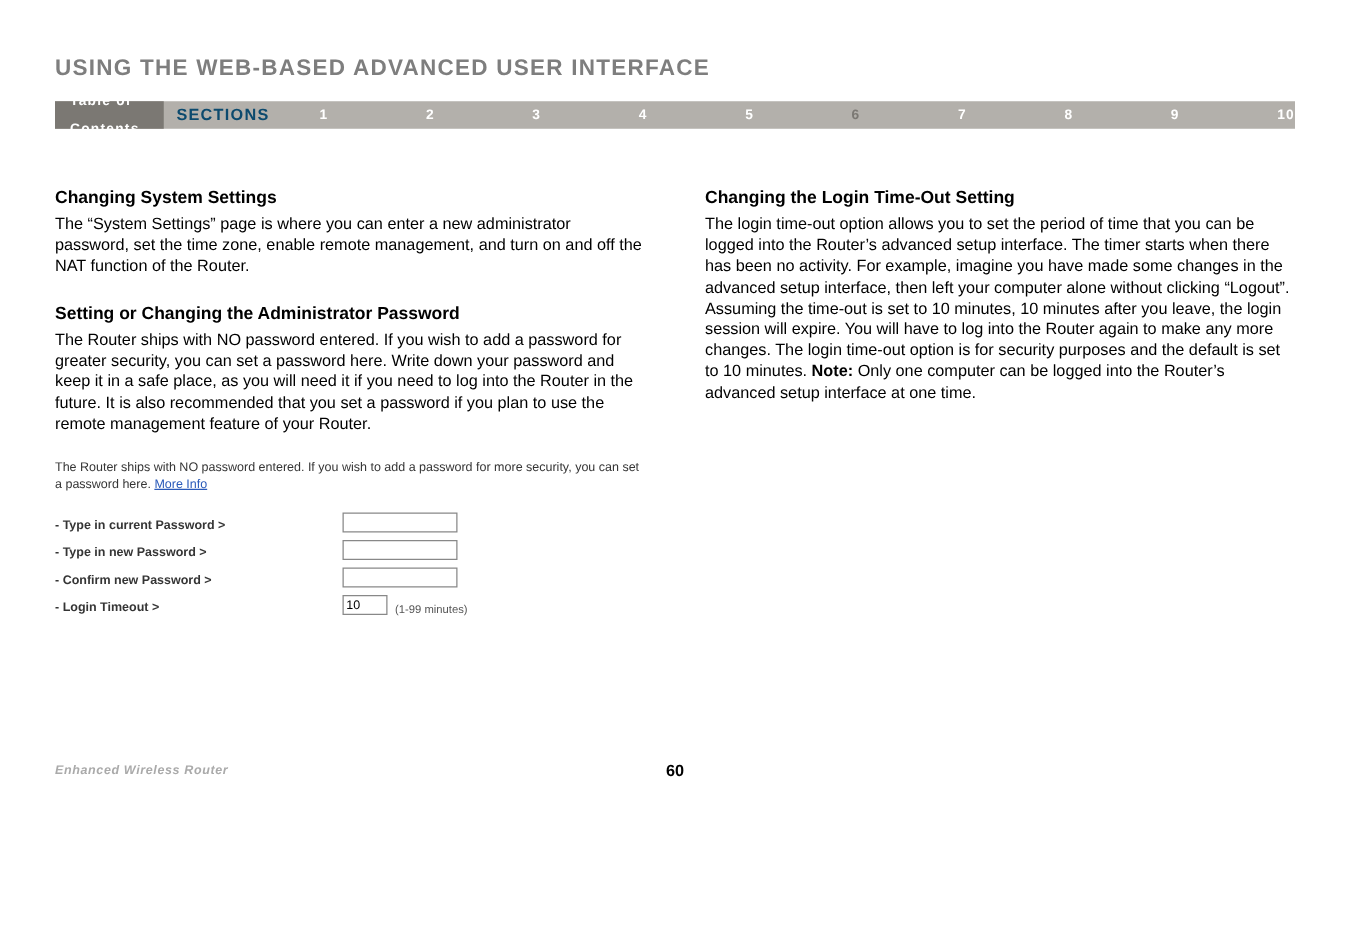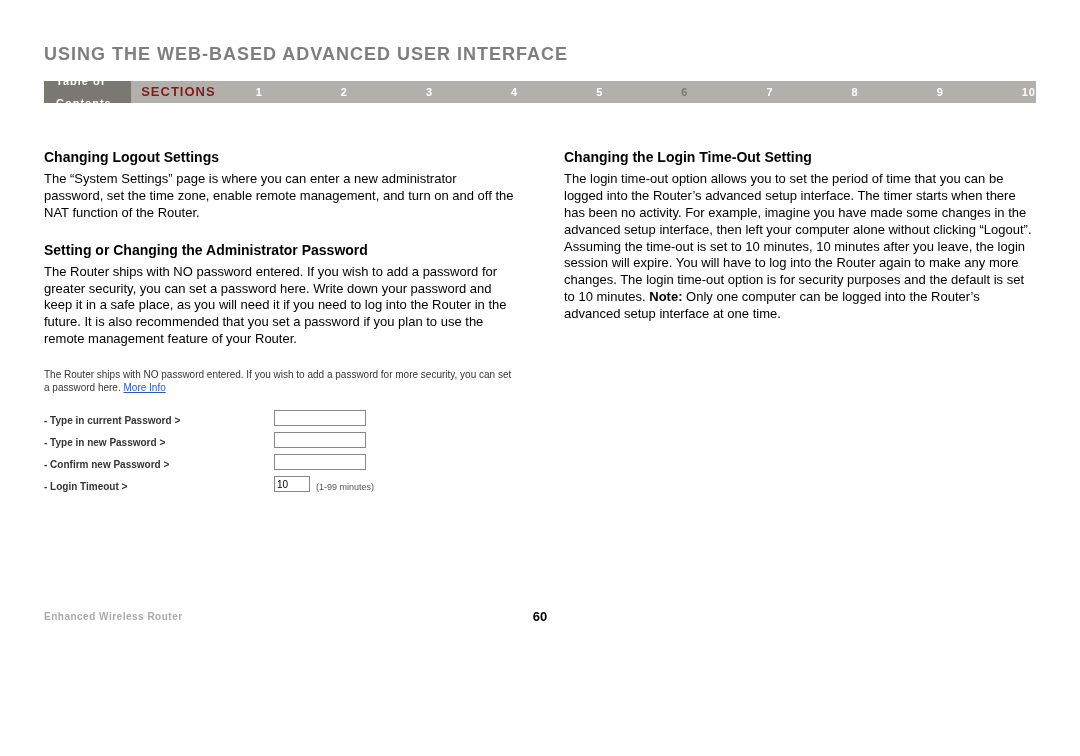--- a/index.html
+++ b/index.html
@@ -1,40 +1,40 @@
 <!DOCTYPE html>
 <html><head>
 <meta charset="utf-8">
 <style>
   * { box-sizing: border-box; margin: 0; padding: 0; }
   html, body { width: 1080px; height: 756px; background: #ffffff; font-family: Arial, Helvetica, sans-serif; color: #000; }
   .page { padding: 44px 44px 0 44px; position: relative; height: 638px; }
   .page-title { font-size: 18px; font-weight: bold; letter-spacing: 1px; color: #7e7e7e; margin-bottom: 16px; }
   .nav-bar { height: 22px; line-height: 22px; background: #b3b0ab; display: flex; align-items: flex-start; font-size: 11px; letter-spacing: 1px; color: #ffffff; font-weight: bold; margin-bottom: 46px; }
   .nav-bar .toc { background: #7b7873; height: 100%; padding: 0 12px; display: flex; align-items: center; margin-right: 10px; }
-  .nav-bar .sections-label { color: #7f1d1d; margin-right: 40px; font-size: 13px; }
+  .nav-bar .sections-label { color: #0c4a6e; margin-right: 40px; font-size: 13px; }
   .nav-links { display: flex; gap: 78px; }
   .nav-links a { color: #ffffff; text-decoration: none; cursor: pointer; }
   .nav-links a.active { color: #7b7873; }
   .columns { display: flex; gap: 48px; }
   .col { flex: 1; }
   .heading { font-weight: bold; font-size: 14px; margin-bottom: 6px; }
   .para { font-size: 13px; line-height: 1.3; margin-bottom: 20px; }
   .note-label { font-weight: bold; }
   .more-info { color: #2a5ab9; text-decoration: underline; cursor: pointer; }
   .form-box { border: 0; margin-top: 18px; font-size: 10px; font-weight: bold; color: #353535; }
   .form-box .admin-title { font-size: 10px; font-weight: bold; margin-bottom: 6px; }
   .form-box .form-desc { font-size: 10px; font-weight: normal; margin-bottom: 10px; line-height: 1.3; }
   .form-row { display: flex; align-items: flex-end; height: 22px; }
   .form-row .label { width: 230px; font-size: 10px; font-weight: bold; }
   .form-row .field { width: 92px; height: 16px; border: 1px solid #888; background: #fff; font-size: 10px; padding: 0 2px; }
   .form-row .field.short { width: 36px; }
   .form-row .hint { font-size: 9px; font-weight: normal; color: #555; margin-left: 6px; }
   .footer { position: absolute; bottom: 16px; left: 44px; right: 44px; display: flex; align-items: center; }
-  .footer .prod { font-size: 10px; font-weight: bold; color: #aaaaaa; letter-spacing: 0.5px; }
+  .footer .prod { font-size: 10px; font-weight: bold; color: #aaaaaa; letter-spacing: 0.5px; font-style: italic; }
   .footer .pagenum { position: absolute; left: 50%; transform: translateX(-50%); font-size: 13px; font-weight: bold; color: #000; }
 </style>
 </head>
 <body>
 
 <div class="page">
   <div class="page-title">USING THE WEB-BASED ADVANCED USER INTERFACE</div>
 
   <div class="nav-bar">
     <div class="toc">Table of Contents</div>
@@ -48,21 +48,21 @@
       <a class="active">6</a>
       <a>7</a>
       <a>8</a>
       <a>9</a>
       <a>10</a>
     </div>
   </div>
 
   <div class="columns">
     <div class="col">
-      <div class="heading">Changing Logout Settings</div>
+      <div class="heading">Changing System Settings</div>
       <div class="para">The “System Settings” page is where you can enter a new administrator password, set the time zone, enable remote management, and turn on and off the NAT function of the Router.</div>
 
       <div class="heading">Setting or Changing the Administrator Password</div>
       <div class="para">The Router ships with NO password entered. If you wish to add a password for greater security, you can set a password here. Write down your password and keep it in a safe place, as you will need it if you need to log into the Router in the future. It is also recommended that you set a password if you plan to use the remote management feature of your Router.</div>
 
       <div class="form-box">
         <div class="form-desc">
           <span>The Router ships with NO password entered. If you wish to add a password for more security, you can set a password here. </span><span class="more-info">More Info</span>
         </div>
         <div class="form-row">

